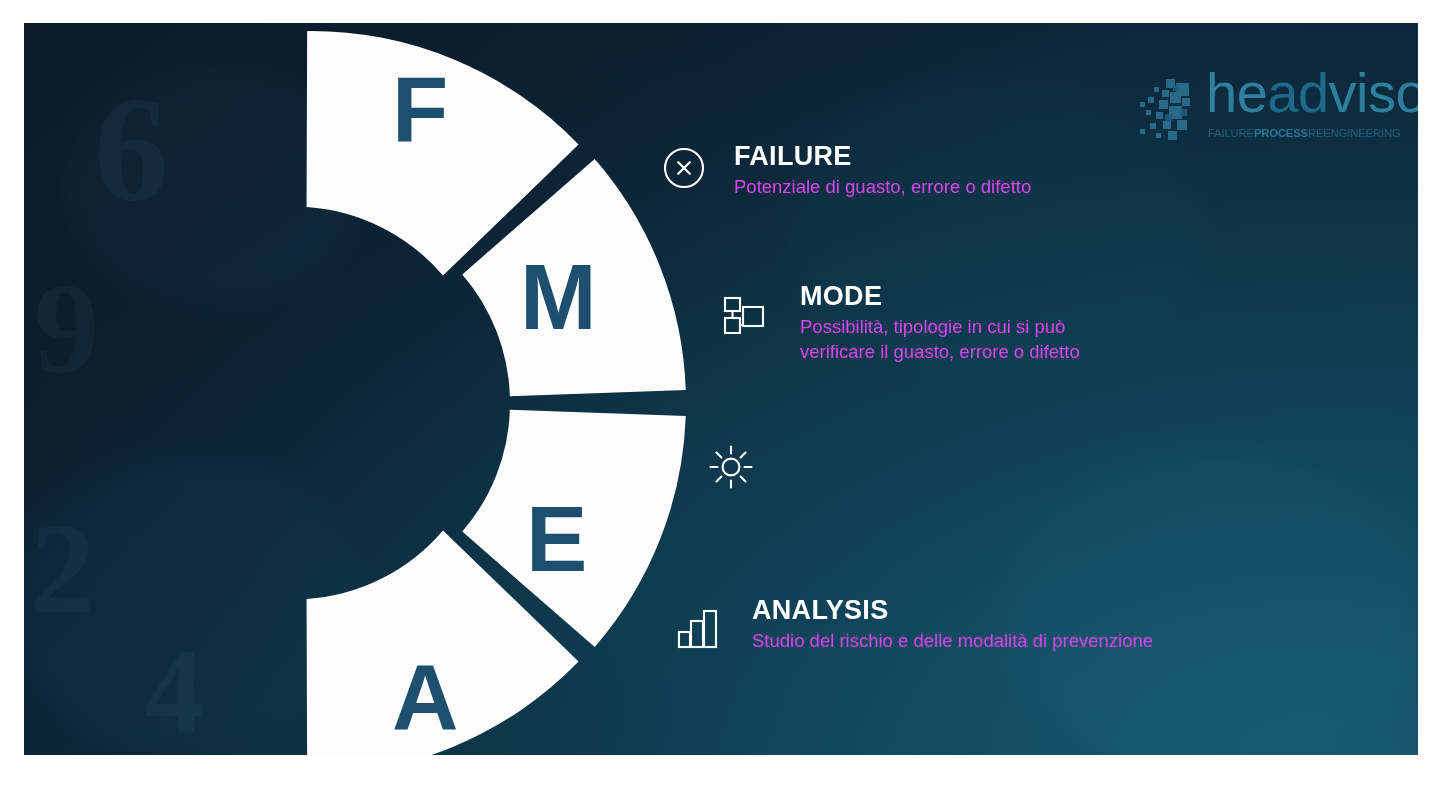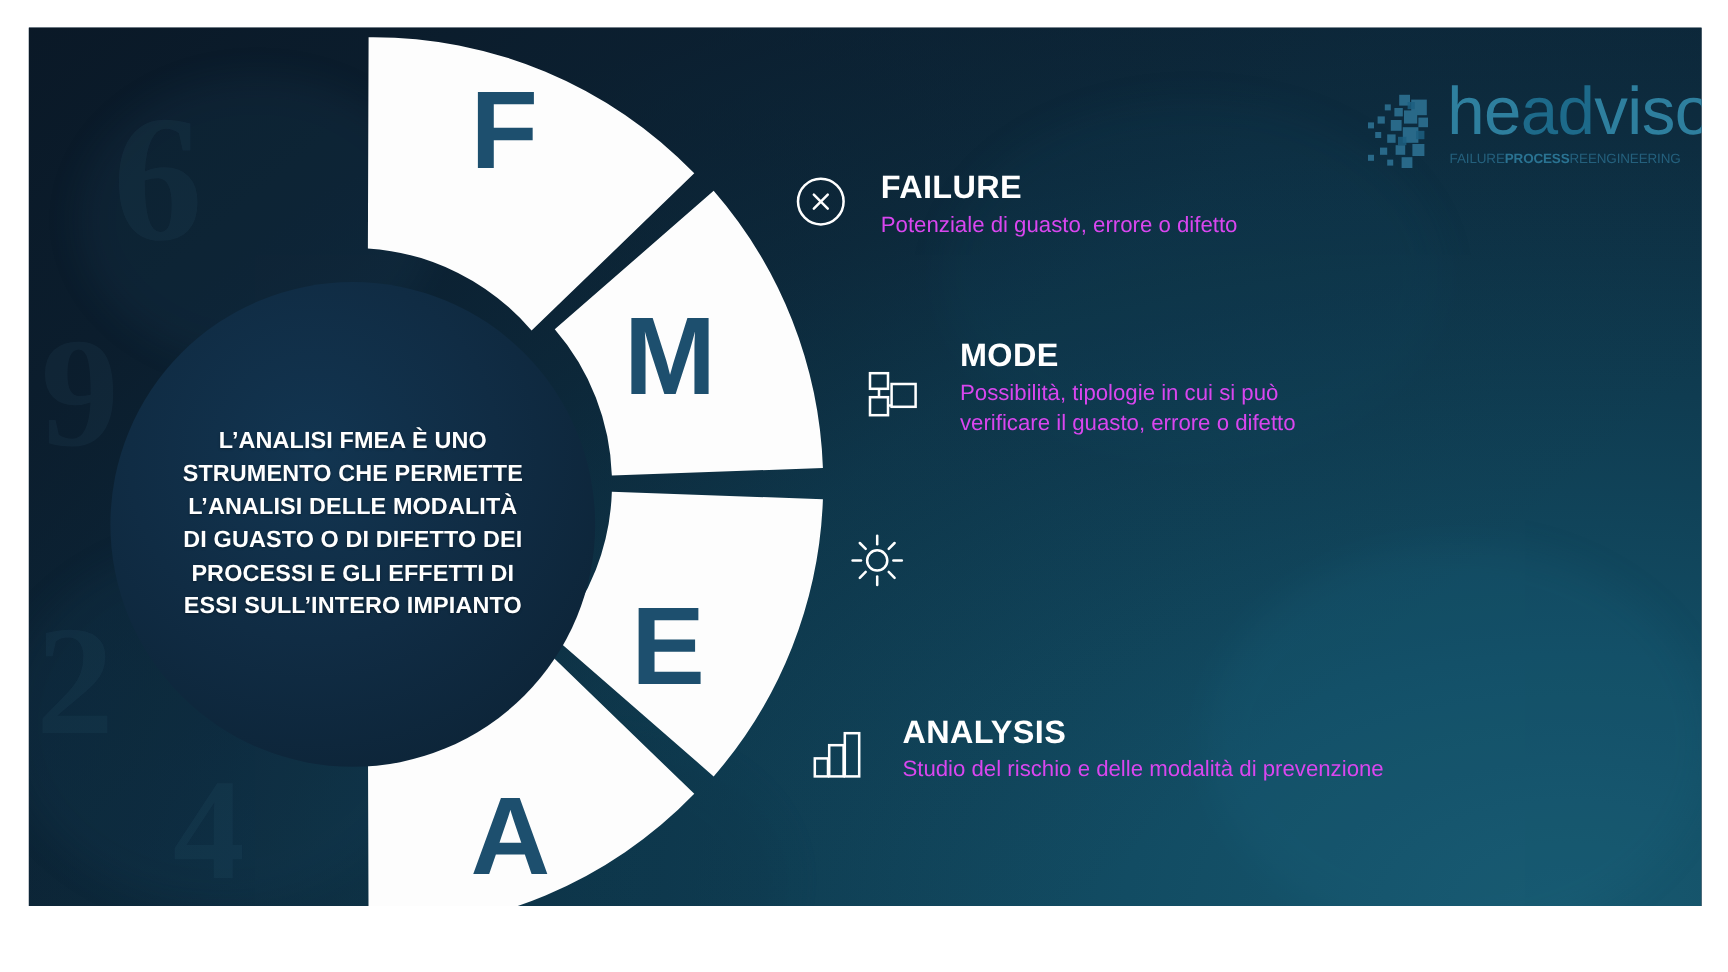--- a/index.html
+++ b/index.html
@@ -105,21 +105,21 @@
   }
   .item p {
     color:#d946ef;
     font-size:18.5px;
     line-height:1.32;
     font-weight:400;
     white-space:pre-line;
   }
   .it-failure  { left:12px;  top:118px; }
   .it-failure .icon  { width:56px; margin-right:22px; margin-top:4px;}
-  .it-mode     { left:72px;  top:258px;align-items:center; }
+  .it-mode     { left:72px;  top:258px; }
   .it-mode .icon     { width:56px; margin-right:28px; margin-top:12px;}
   .it-effects  { left:58px;  top:406px; }
   .it-effects .icon  { width:58px; margin-right:26px; margin-top:14px;}
   .it-analysis { left:28px;  top:572px; }
   .it-analysis .icon { width:56px; margin-right:24px; margin-top:10px;}
 
   
   .logo { position:absolute; left:1108px; top:44px; width:286px; height:82px; }
   .logo .mark { position:absolute; left:0; top:4px; width:74px; height:74px; }
   .logo .word {
@@ -196,28 +196,20 @@
             A 196 196 0 0 0 358.98 507.48
             Z"></path>
         </g>
       </svg>
 
       <div class="arc-letter letter-F">F</div>
       <div class="arc-letter letter-M">M</div>
       <div class="arc-letter letter-E">E</div>
       <div class="arc-letter letter-A">A</div>
 
-      <div class="center-circle">
-        <div class="center-text">L’ANALISI FMEA È UNO
-STRUMENTO CHE PERMETTE
-L’ANALISI DELLE MODALITÀ
-DI GUASTO O DI DIFETTO DEI
-PROCESSI E GLI EFFETTI DI
-ESSI SULL’INTERO IMPIANTO</div>
-      </div>
     </div>
 
     <div class="items">
 
       <div class="item it-failure">
         <div class="icon">
           <svg width="46" height="46" viewBox="0 0 46 46" fill="none" stroke="#ffffff" stroke-width="2.1">
             <circle cx="23" cy="23" r="19"></circle>
             <line x1="17.2" y1="17.2" x2="28.8" y2="28.8" stroke-linecap="round"></line>
             <line x1="28.8" y1="17.2" x2="17.2" y2="28.8" stroke-linecap="round"></line>

